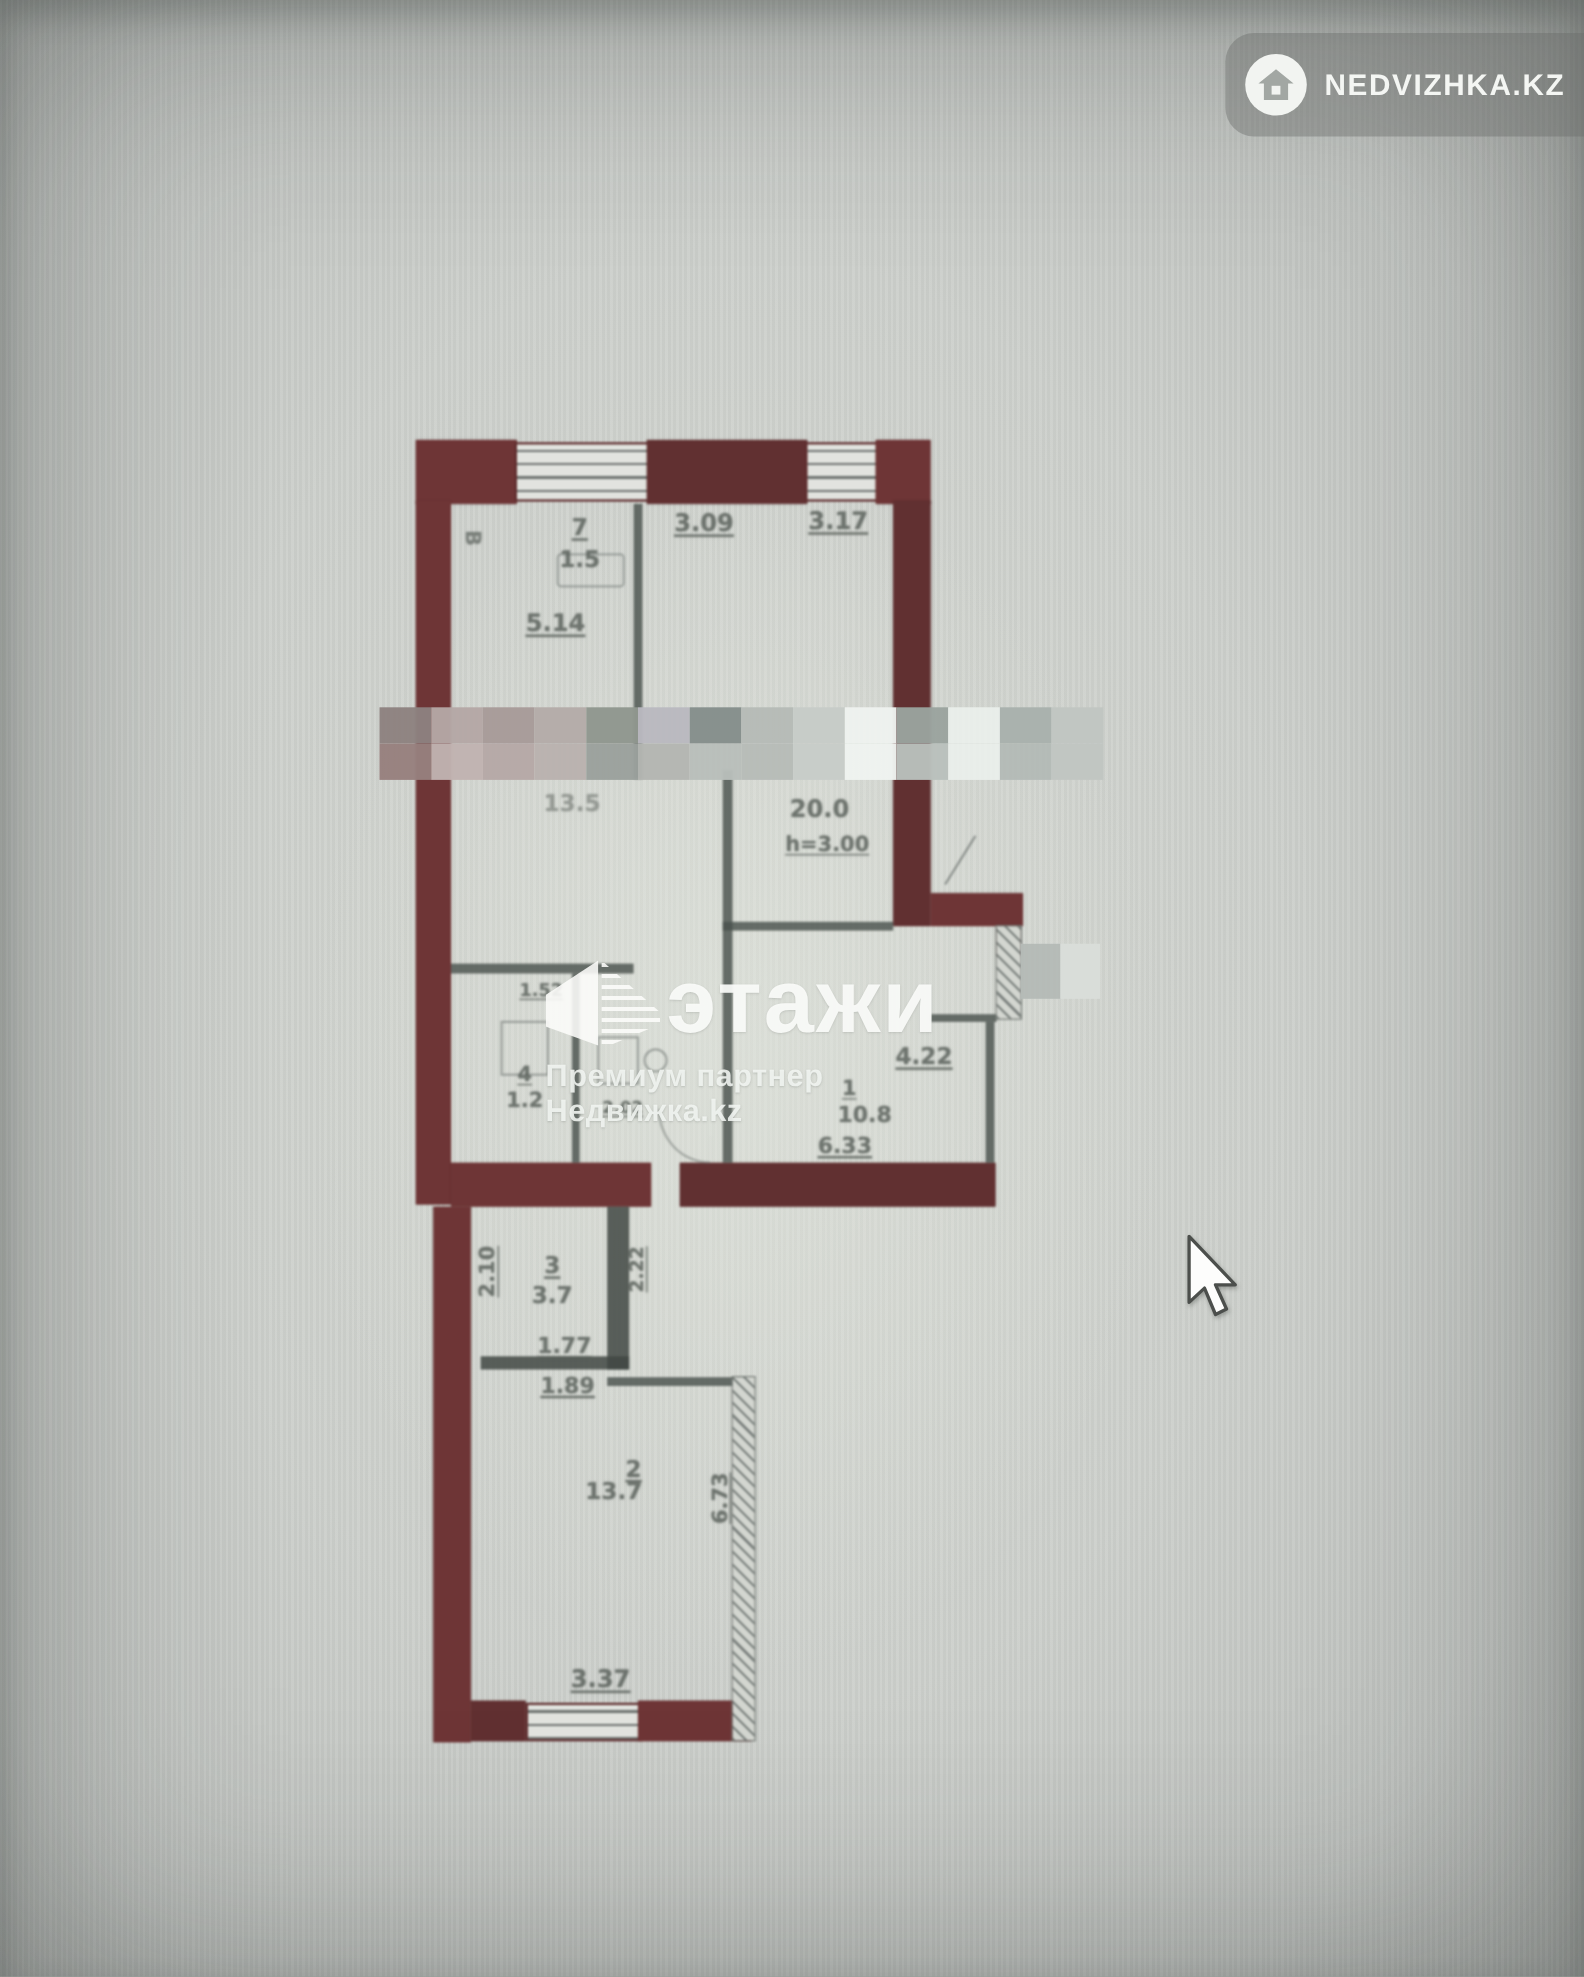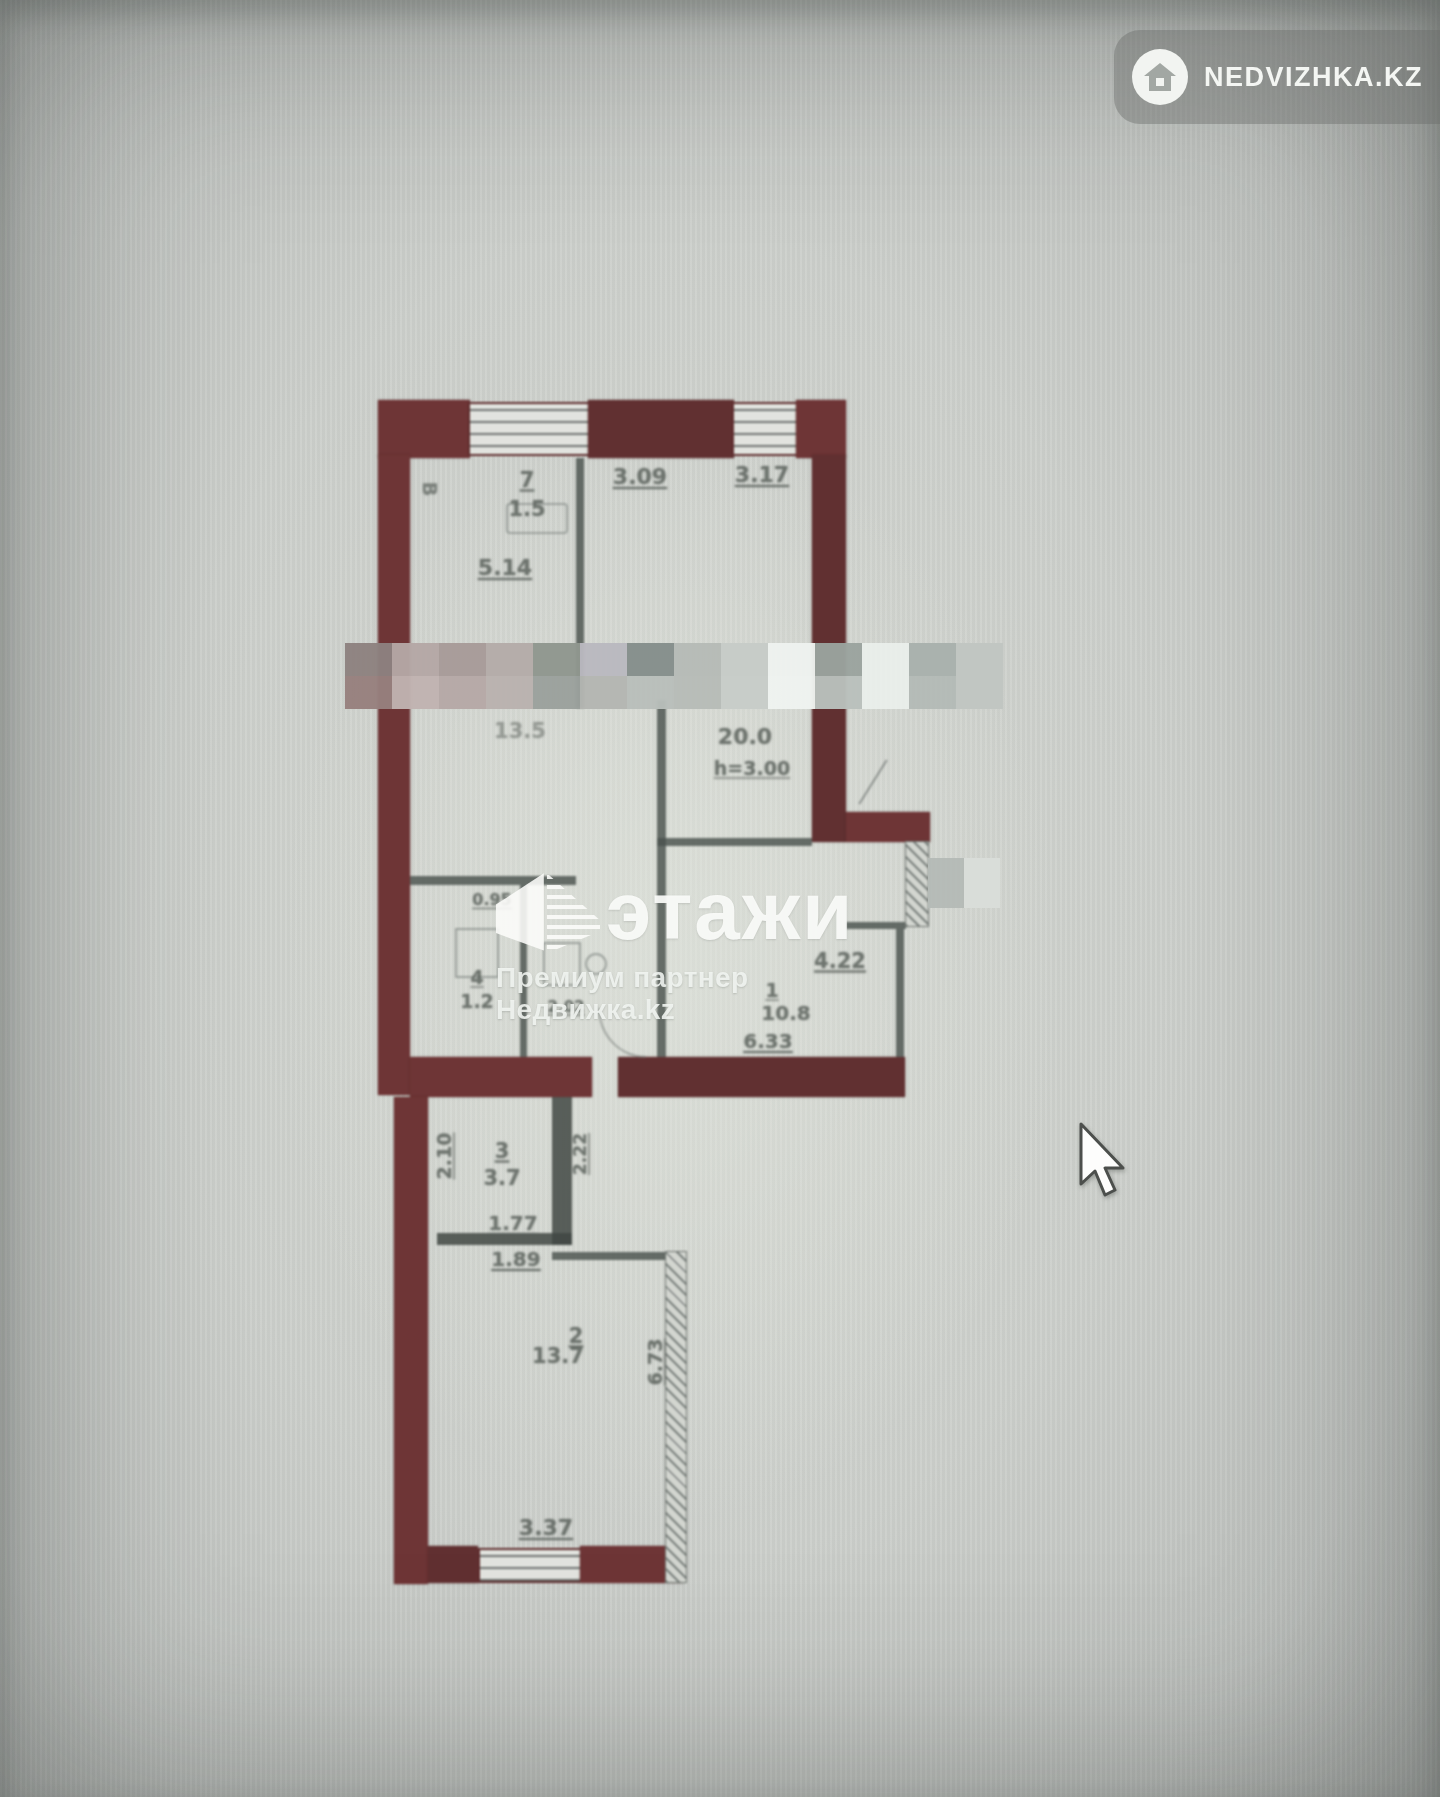--- a/index.html
+++ b/index.html
@@ -110,21 +110,21 @@
     <div id="labels">
         <span class="lab" style="left: 429px; top: 489px; font-size: 19px; opacity: 0.7; transform: translate(-50%, -50%) rotate(90deg);">В</span>
         <span class="lab u" style="left: 527px; top: 480px; font-size: 21px;">7</span>
         <span class="lab" style="left: 527px; top: 509px; font-size: 21px;">1.5</span>
         <span class="lab u" style="left: 640px; top: 477px; font-size: 22px;">3.09</span>
         <span class="lab u" style="left: 762px; top: 475px; font-size: 22px;">3.17</span>
         <span class="lab u" style="left: 505px; top: 568px; font-size: 22px;">5.14</span>
         <span class="lab" style="left: 520px; top: 731px; font-size: 21px; opacity: 0.5;">13.5</span>
         <span class="lab" style="left: 745px; top: 737px; font-size: 22px;">20.0</span>
         <span class="lab u" style="left: 752px; top: 768px; font-size: 19px;">h=3.00</span>
-        <span class="lab u" style="left: 492px; top: 900px; font-size: 16px;">0.95</span>
+        <span class="lab u" style="left: 492px; top: 900px; font-size: 16px;">1.52</span>
         <span class="lab u" style="left: 477px; top: 977px; font-size: 19px;">4</span>
         <span class="lab" style="left: 477px; top: 1001px; font-size: 19px;">1.2</span>
         <span class="lab u" style="left: 566px; top: 1007px; font-size: 15px; text-align: right;">2.02</span>
         <span class="lab u" style="left: 840px; top: 961px; font-size: 21px;">4.22</span>
         <span class="lab u" style="left: 772px; top: 990px; font-size: 19px;">1</span>
         <span class="lab" style="left: 786px; top: 1013px; font-size: 20px;">10.8</span>
         <span class="lab u" style="left: 768px; top: 1041px; font-size: 20px;">6.33</span>
         <span class="lab u" style="left: 444px; top: 1156px; font-size: 19px; transform: translate(-50%, -50%) rotate(-90deg);">2.10</span>
         <span class="lab u" style="left: 502px; top: 1151px; font-size: 21px;">3</span>
         <span class="lab" style="left: 502px; top: 1178px; font-size: 21px;">3.7</span>

